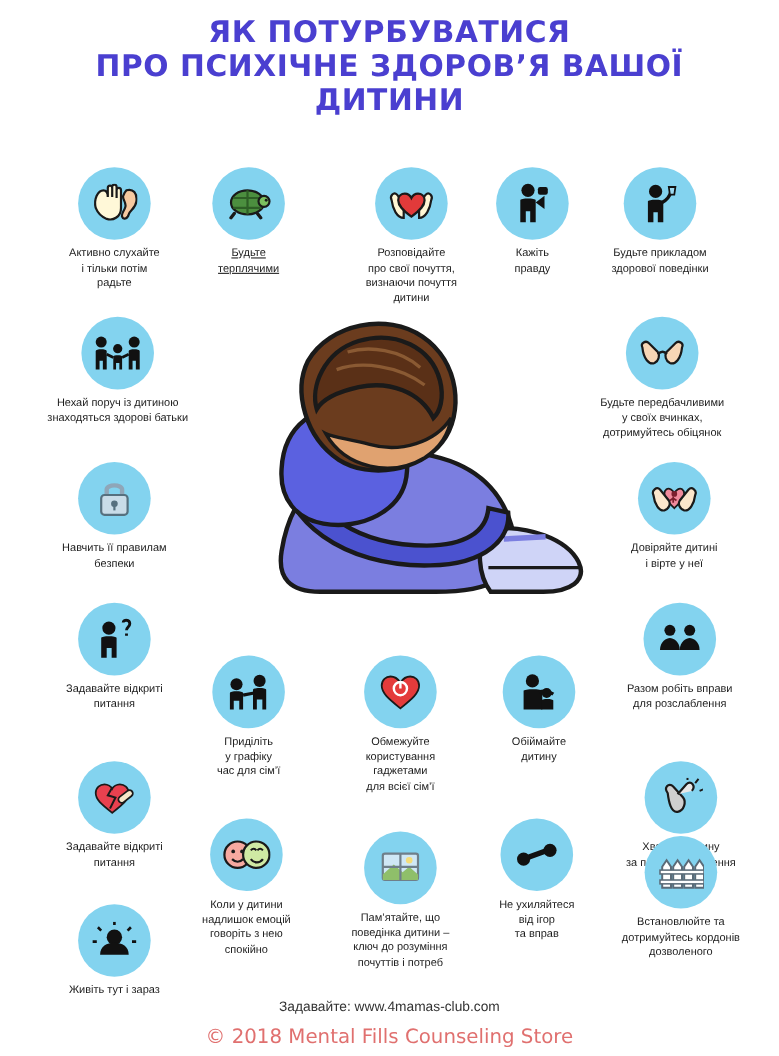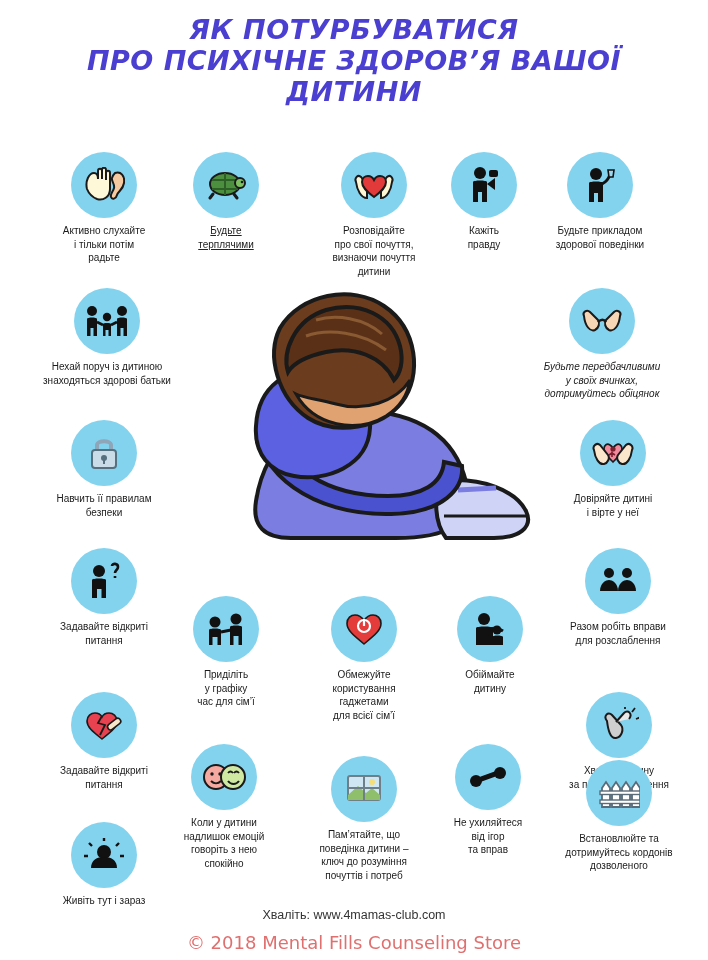--- a/index.html
+++ b/index.html
@@ -15,21 +15,20 @@
   .title{
     position:absolute;
     left:0;top:14px;width:708px;
     text-align:center;
     color:#4a3fd0;
     font-weight:bold;
     font-size:27px;
     line-height:31px;
     letter-spacing:0.5px;
     font-family:"DejaVu Sans", sans-serif;
-    font-style:italic;
   }
   .title div{white-space:nowrap;}
 
   
   .kid{
     position:absolute;
     left:196px;top:276px;
     width:360px;height:300px;
   }
 
@@ -176,21 +175,21 @@
       <path d="M19 20 C19 18.5 27 18.5 27 20 L27 32 L24.5 32 L24.5 26 L21.5 26 L21.5 32 L19 32 Z" fill="#111"></path>
       <circle cx="38" cy="7" r="5" fill="#111"></circle>
       <path d="M33 15 C33 13 43 13 43 15 L43 32 L39.5 32 L39.5 24 L36.5 24 L36.5 32 L33 32 Z" fill="#111"></path>
       <path d="M13 18 L19 21 M33 18 L27 21" stroke="#111" stroke-width="2.6"></path>
     </svg>
   </div>
   <div class="cap">Нехай поруч із дитиною
 знаходяться здорові батьки</div>
 </div>
 
-<div class="item" style="left:512px;top:288px;width:180px;font-style:italic;">
+<div class="item" style="left:512px;top:288px;width:180px;">
   <div class="circle">
     <svg width="44" height="34" viewBox="0 0 44 34">
       <path d="M4 12 C2 8 7 5 10 8 L18 16 C20 19 19 24 15 26 C10 28 5 22 4 12 Z" fill="#f7d6b5" stroke="#1a1a1a" stroke-width="2"></path>
       <path d="M40 12 C42 8 37 5 34 8 L26 16 C24 19 25 24 29 26 C34 28 39 22 40 12 Z" fill="#f7d6b5" stroke="#1a1a1a" stroke-width="2"></path>
       <path d="M18 18 C21 15 24 15 26 18" fill="none" stroke="#1a1a1a" stroke-width="2.4"></path>
     </svg>
   </div>
   <div class="cap">Будьте передбачливими
 у своїх вчинках,
 дотримуйтесь обіцянок</div>
@@ -383,14 +382,14 @@
   <div class="circle">
     <svg width="40" height="34" viewBox="0 0 40 34">
       <path d="M20 3 L20 0 M8 8 L5 5 M32 8 L35 5 M4 18 L0 18 M36 18 L40 18" stroke="#111" stroke-width="2.4"></path>
       <circle cx="20" cy="14" r="7" fill="#111"></circle>
       <path d="M7 30 C7 22 13 19 20 19 C27 19 33 22 33 30 Z" fill="#111"></path>
     </svg>
   </div>
   <div class="cap">Живіть тут і зараз</div>
 </div>
 
-<div class="credit" style="top:908px;">Хваліть: www.4mamas-club.com</div>
+<div class="credit" style="top:908px;">Задавайте: www.4mamas-club.com</div>
 <div class="credit2" style="top:932px;">© 2018 Mental Fills Counseling Store</div>
 
 </body></html>

